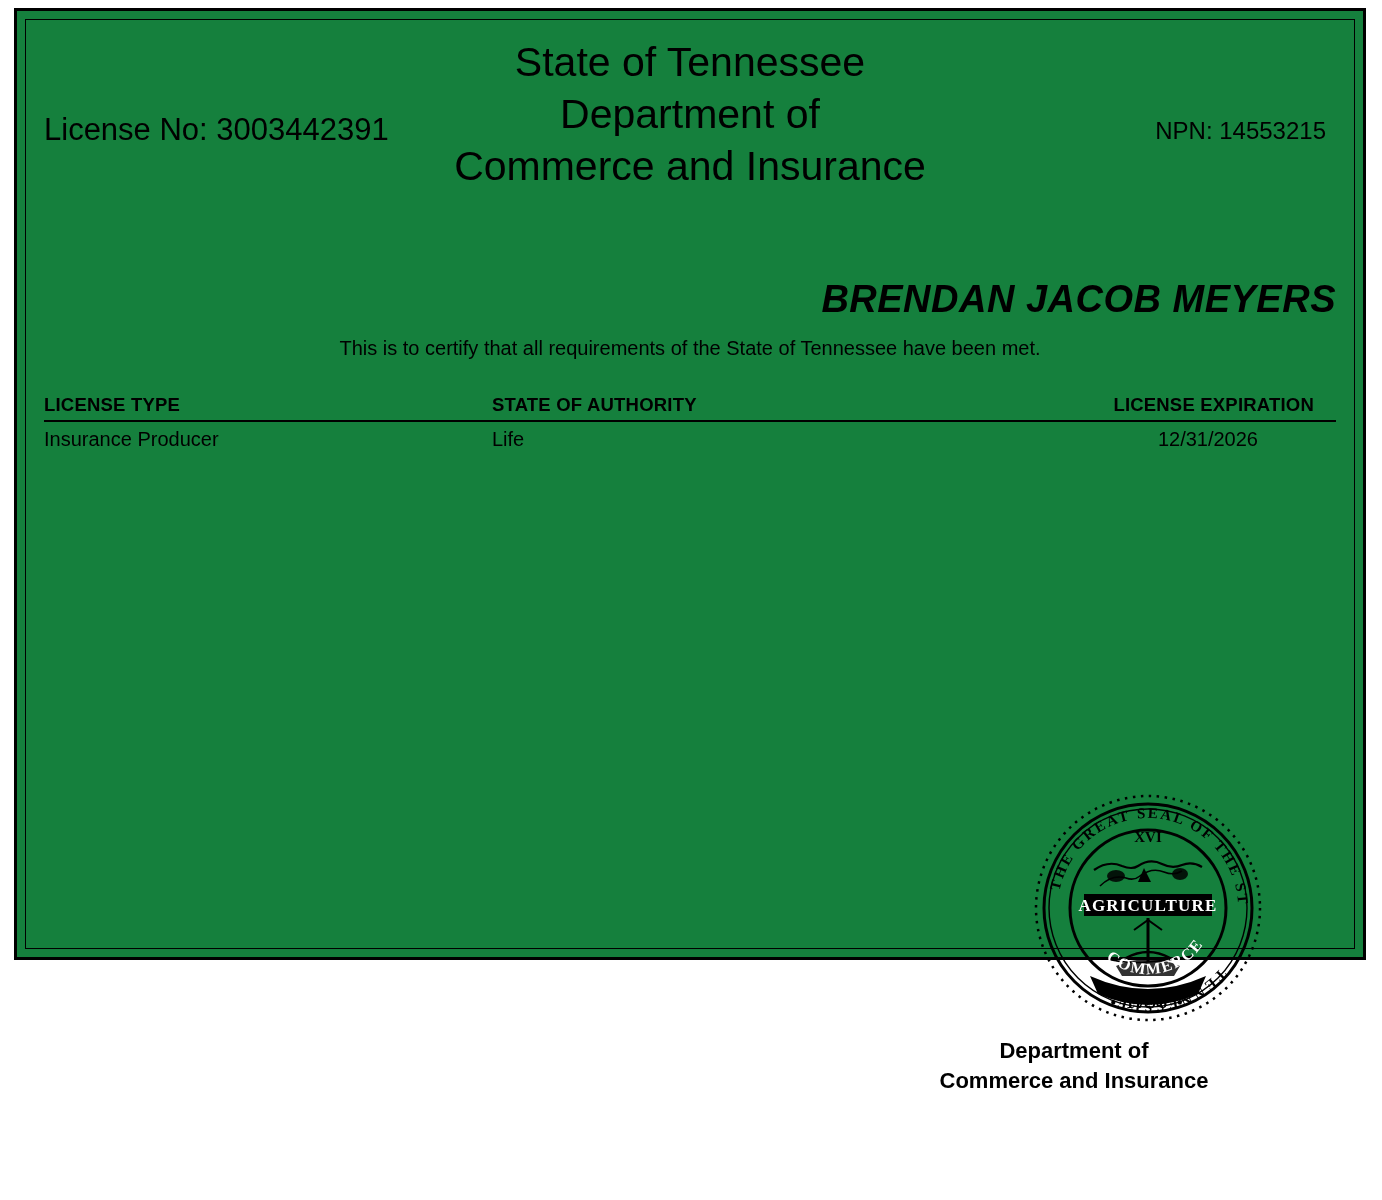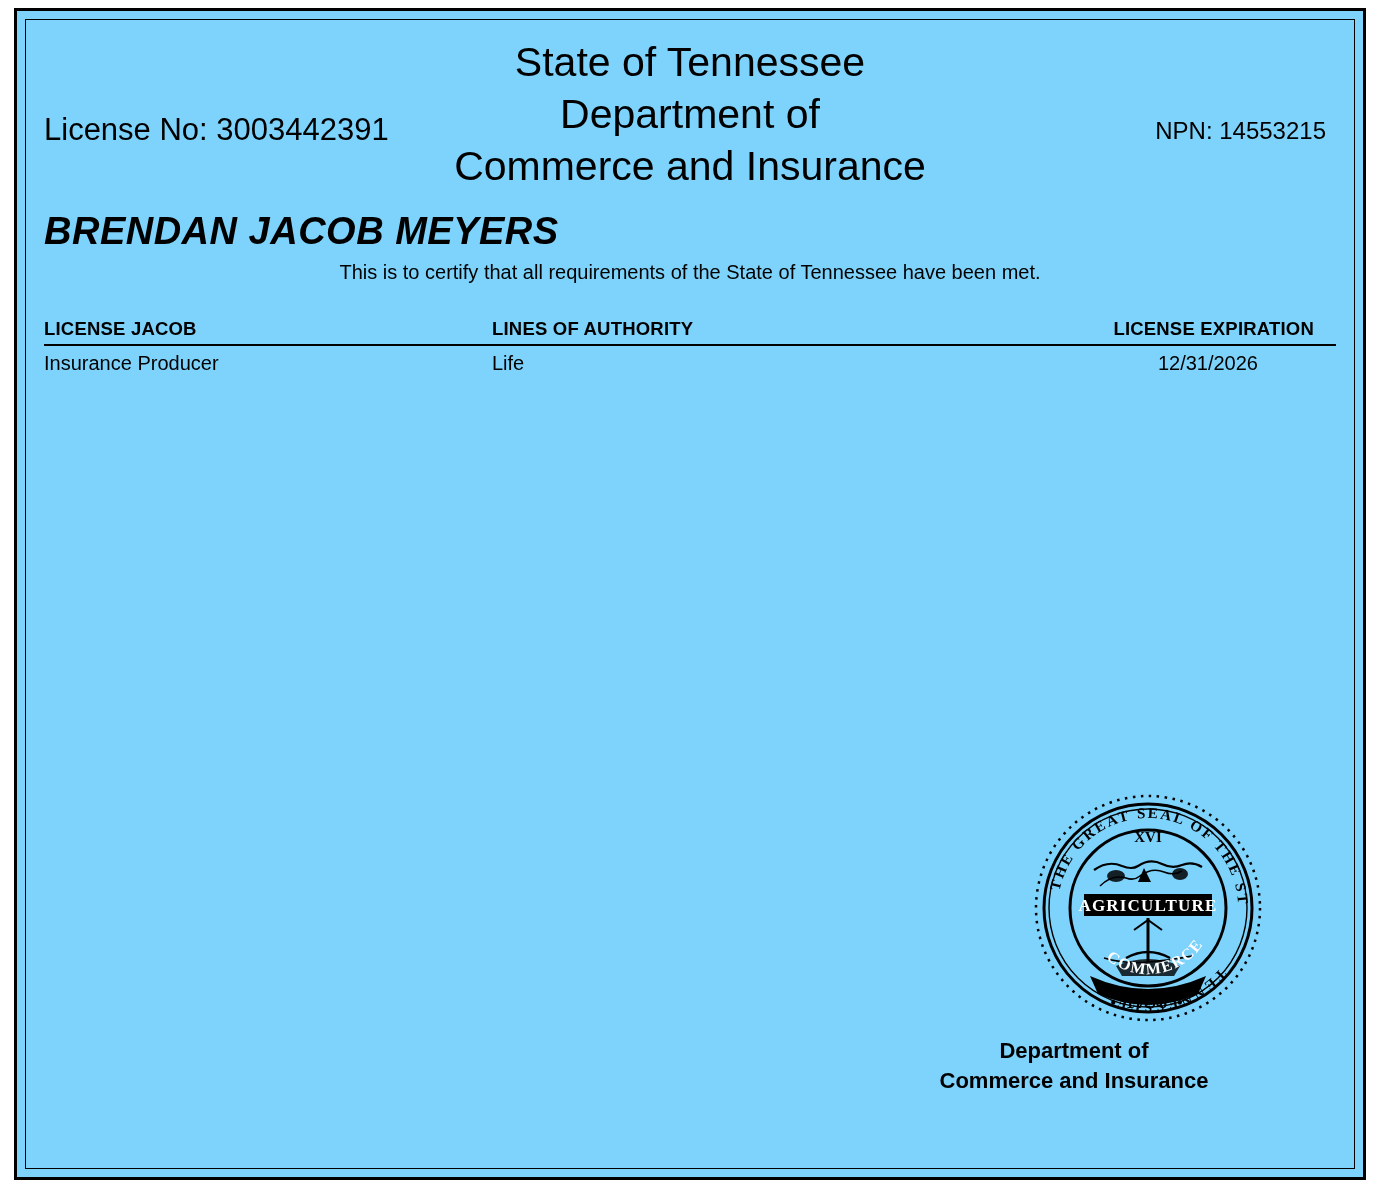--- a/index.html
+++ b/index.html
@@ -12,24 +12,24 @@
     height: 1200px;
     font-family: "Liberation Sans", sans-serif;
     color: #000000;
     -webkit-font-smoothing: antialiased;
   }
   .certificate {
     position: absolute;
     left: 14px;
     top: 8px;
     width: 1352px;
-    height: 1172px;
+    height: 952px;
     border: 3px solid #000;
     box-sizing: border-box;
-    background: #7dd3fc;
+    background: #15803d;
   }
   .certificate-inner {
     position: absolute;
     left: 8px;
     top: 8px;
     right: 8px;
     bottom: 8px;
     border: 1px solid #000;
     box-sizing: border-box;
   }
@@ -69,30 +69,31 @@
   .npn {
     position: absolute;
     right: 10px;
     top: 97px;
     font-size: 24px;
     white-space: nowrap;
   }
 
   
   .holder-name {
-    text-align: left;
+    text-align: right;
     font-size: 38px;
     font-weight: bold;
     font-style: italic;
+    margin-top: 68px;
     letter-spacing: 0.5px;
   }
   .certify-line {
     text-align: center;
     font-size: 20px;
-    margin-top: 8px;
+    margin-top: 16px;
   }
 
   
   .table {
     margin-top: 34px;
     position: relative;
   }
   .table-head {
     position: relative;
     height: 26px;
@@ -168,22 +169,22 @@
         </div>
         <div class="license-no">License No: 3003442391</div>
         <div class="npn">NPN: 14553215</div>
       </div>
 
       <div class="holder-name">BRENDAN JACOB MEYERS</div>
       <div class="certify-line">This is to certify that all requirements of the State of Tennessee have been met.</div>
 
       <div class="table">
         <div class="table-head">
-          <div class="th col1">LICENSE JACOB</div>
-          <div class="th col2">LINES OF AUTHORITY</div>
+          <div class="th col1">LICENSE TYPE</div>
+          <div class="th col2">STATE OF AUTHORITY</div>
           <div class="th col3">LICENSE EXPIRATION</div>
         </div>
         <div class="table-row">
           <div class="td col1">Insurance Producer</div>
           <div class="td col2">Life</div>
           <div class="td col3">12/31/2026</div>
         </div>
       </div>
 
       <div class="seal-wrap">

